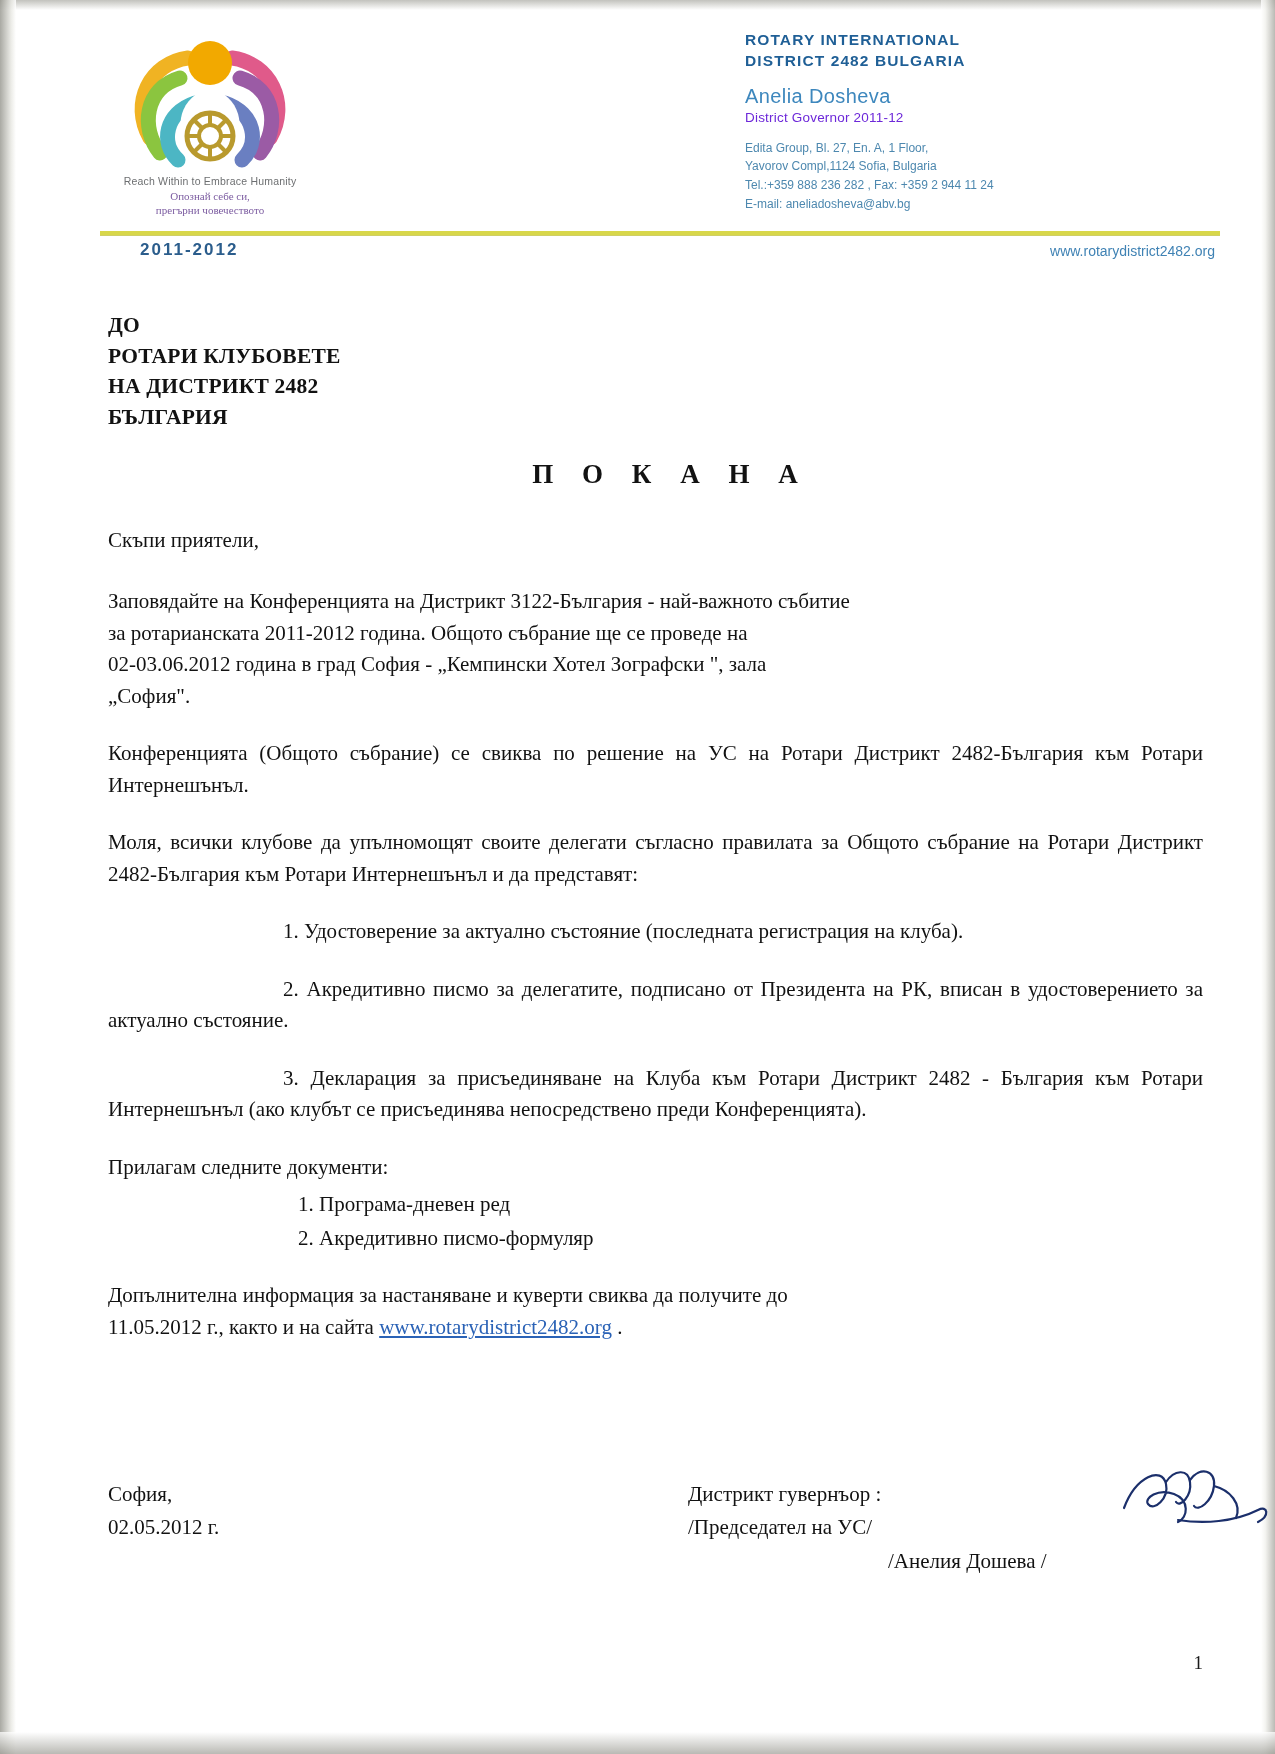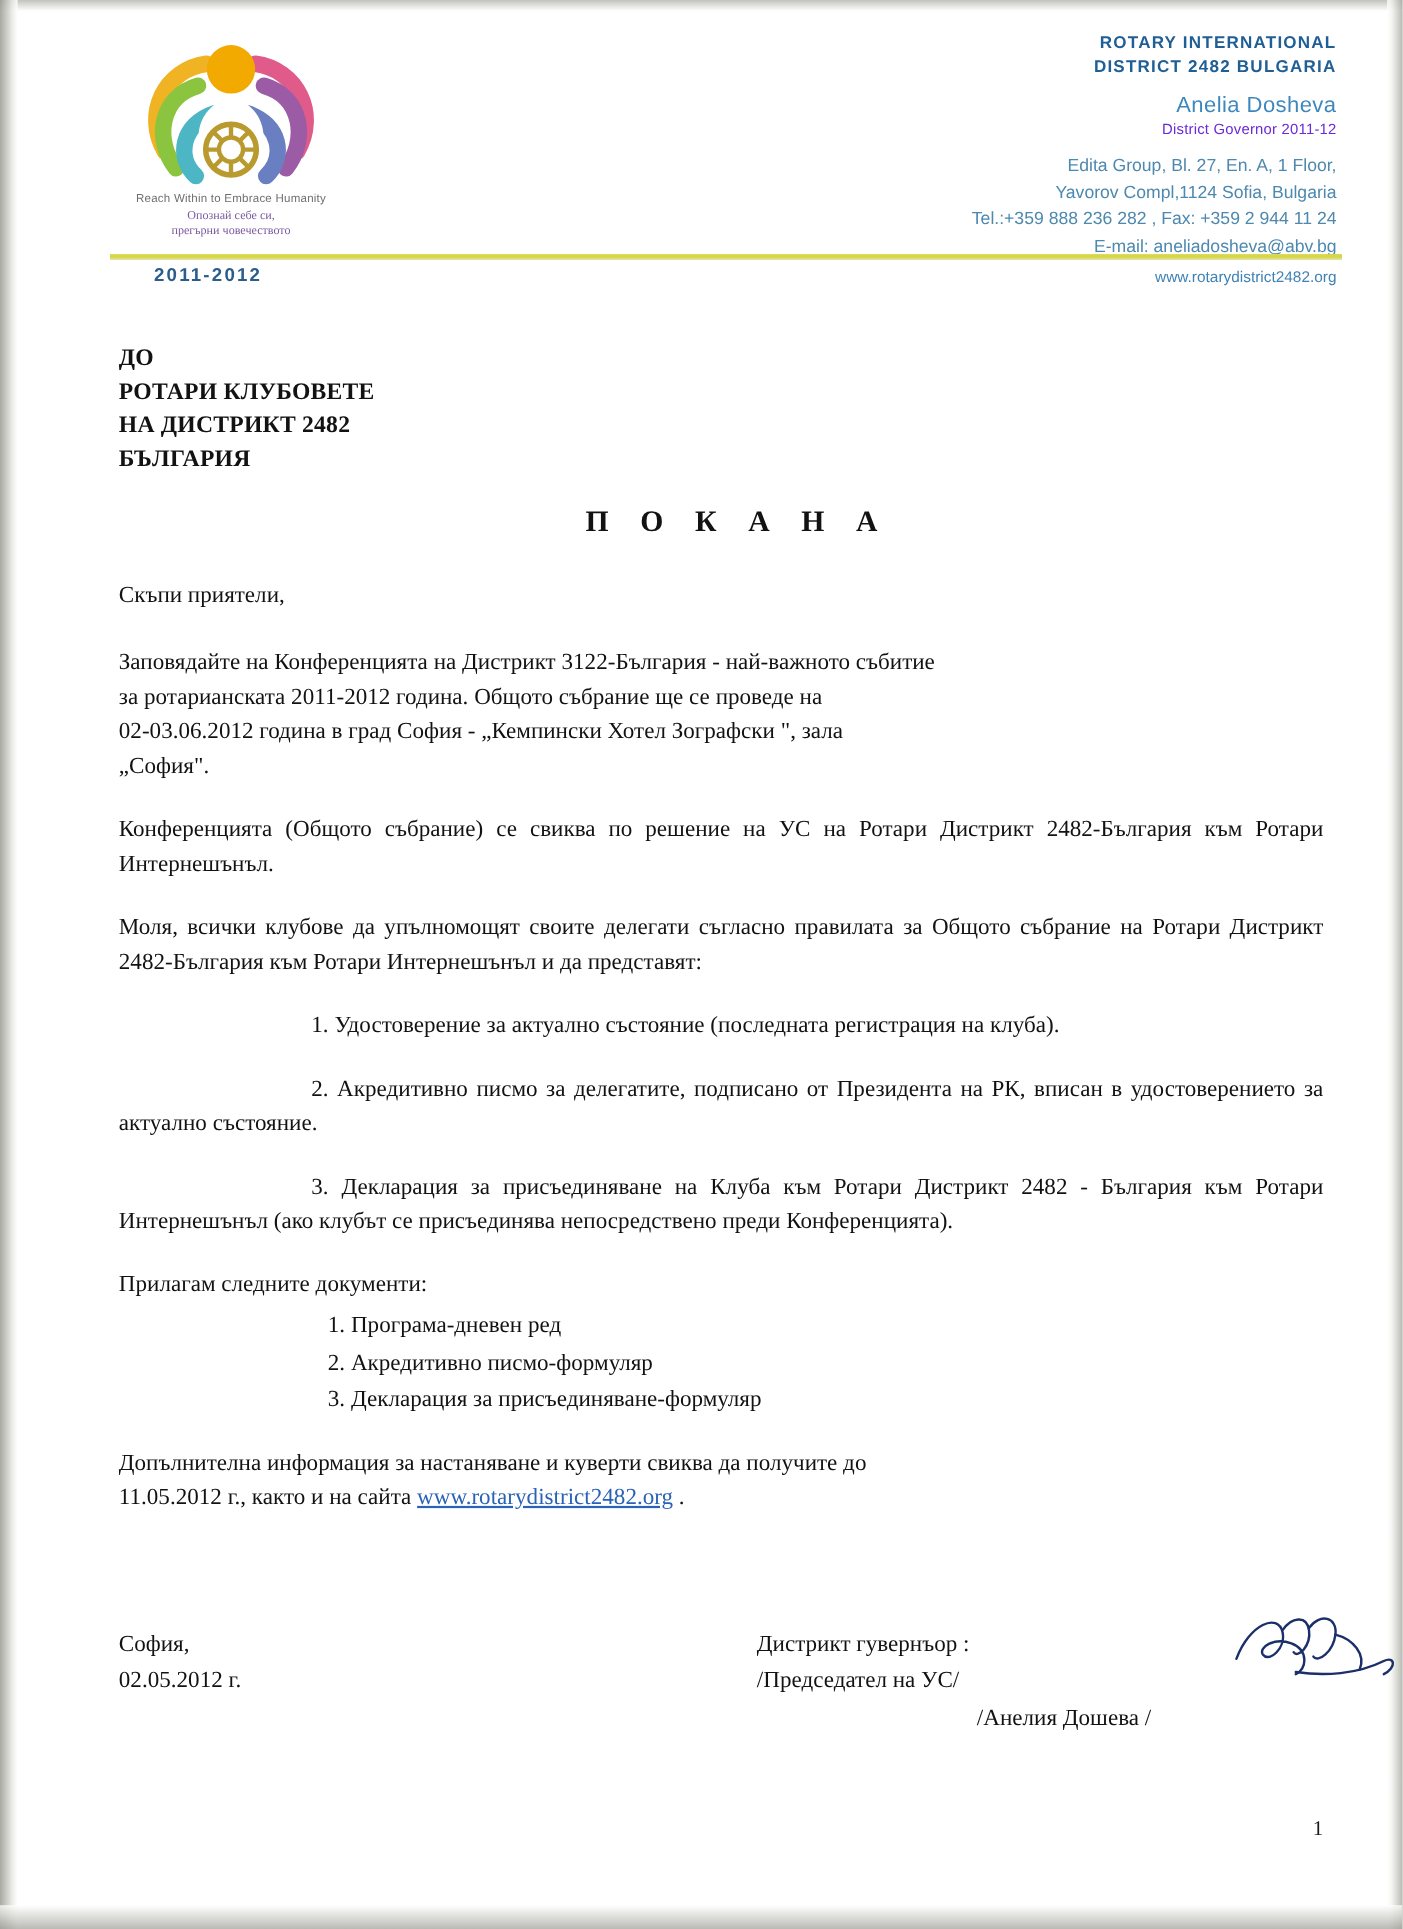--- a/index.html
+++ b/index.html
@@ -91,21 +91,21 @@
     letter-spacing: 2px;
     color: #2b5d8c;
     font-weight: bold;
   }
 
   .rh-block {
     position: absolute;
     right: 60px;
     top: 30px;
     width: 470px;
-    text-align: right;
+    text-align: left;
     font-family: "Liberation Sans", sans-serif;
     color: #2f6a9c;
   }
   .rh-org {
     font-size: 15.5px;
     font-weight: bold;
     letter-spacing: 1.1px;
     color: #1f5f96;
     line-height: 1.35;
   }
@@ -116,21 +116,21 @@
     letter-spacing: .4px;
   }
   .rh-role {
     font-size: 13.5px;
     color: #6d28d9;
     margin-top: 2px;
     letter-spacing: .2px;
   }
   .rh-addr {
     margin-top: 14px;
-    font-size: 16px;
+    font-size: 12px;
     color: #4d88af;
     line-height: 1.55;
   }
   .rh-web {
     position: absolute;
     right: 60px;
     top: 243px;
     font-family: "Liberation Sans", sans-serif;
     font-size: 14px;
     color: #3f82b4;
@@ -343,21 +343,20 @@
 
     <p class="para">
       <span class="indent-item">3. Декларация за присъединяване на Клуба към Ротари Дистрикт 2482 - България към Ротари Интернешънъл (ако клубът се присъединява непосредствено преди Конференцията).</span>
     </p>
 
     <p class="para" style="margin-bottom:6px">Прилагам следните документи:</p>
 
     <div class="list-centered">
       <div>1. Програма-дневен ред</div>
       <div>2. Акредитивно писмо-формуляр</div>
-      <div>3. Декларация за присъединяване-формуляр</div>
     </div>
 
     <p class="para">
       <span class="first-indent">Допълнителна информация за настаняване и куверти свиква да получите до</span><br>
       <span>11.05.2012 г., както и на сайта </span><a class="link" href="#">www.rotarydistrict2482.org</a><span> .</span>
     </p>
   </div>
 
   <div class="sig-zone">
     <div class="sig-left">

